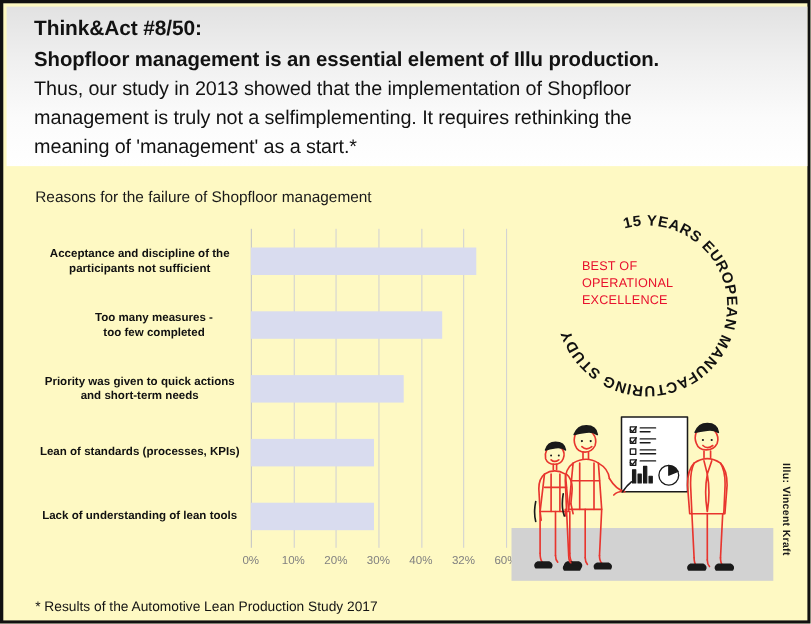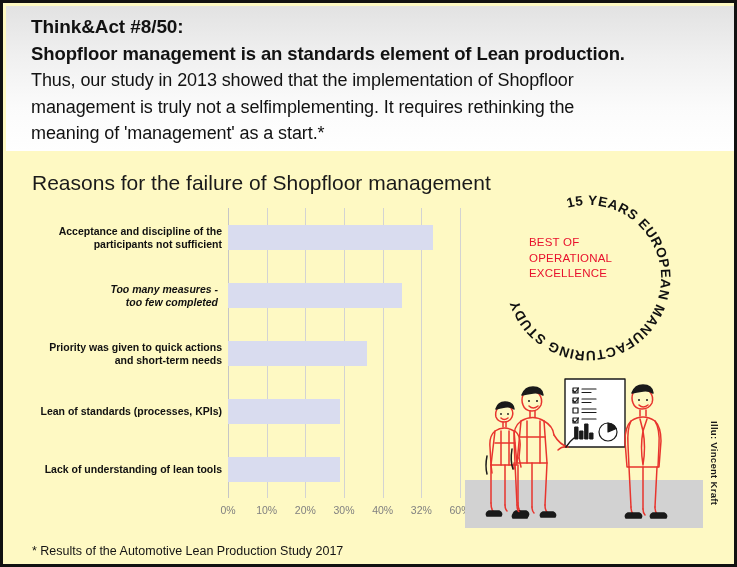--- a/index.html
+++ b/index.html
@@ -40,21 +40,21 @@
   }
   .hl.bold { font-weight: bold; }
   .hl.b1 { font-size: 19px; }
   .hl.body { font-size: 18px; }
 
   
   #chart-title {
     position: absolute;
     left: 29px;
     top: 168px;
-    font-size: 21px;
+    font-size: 14px;
     color: #1a1a1a;
     white-space: nowrap;
   }
 
   #chart {
     position: absolute;
     left: 29px;
     top: 205px;
     width: 430px;
     height: 320px;
@@ -84,21 +84,21 @@
     position: absolute;
     top: 17px;
     left: 0;
     height: 25px;
     background: #d9dcef;
   }
   .cat-label {
     position: absolute;
     right: 238px;
     width: 190px;
-    text-align: right;
+    text-align: center;
     font-size: 10.5px;
     line-height: 13px;
     font-weight: bold;
     color: #111111;
   }
   .tick {
     position: absolute;
     top: 296px;
     font-size: 10.5px;
     color: #808080;
@@ -165,21 +165,21 @@
     white-space: nowrap;
   }
 </style>
 </head>
 <body>
 
 <div id="page">
 
   <div id="header">
     <div class="hl bold b1">Think&amp;Act #8/50:</div>
-    <div class="hl bold">Shopfloor management is an standards element of Lean production.</div>
+    <div class="hl bold">Shopfloor management is an essential element of Illu production.</div>
     <div class="hl body">Thus, our study in 2013 showed that the implementation of Shopfloor</div>
     <div class="hl body">management is truly not a selfimplementing. It requires rethinking the</div>
     <div class="hl body">meaning of 'management' as a start.*</div>
   </div>
 
   <div id="chart-title">Reasons for the failure of Shopfloor management</div>
 
   <div id="chart">
     <div id="plot">
         <div class="gridline axis0" style="left: 0px;"></div>
@@ -331,21 +331,21 @@
       </g>
     </svg>
   </div>
 
   <div id="credit">Illu: Vincent Kraft</div>
 
 <div class="cat-label" style="top: 222px; left: 29px; position: absolute; width: 190px;">
       <div>Acceptance and discipline of the</div>
       <div>participants not sufficient</div>
     </div>
-    <div class="cat-label" style="top: 280px; left: 25px; position: absolute; width: 190px; font-style: italic;">
+    <div class="cat-label" style="top: 280px; left: 42px; position: absolute; width: 190px;">
       <div>Too many measures -</div>
       <div>too few completed</div>
     </div>
     <div class="cat-label" style="top: 338px; left: 29px; position: absolute; width: 190px;">
       <div>Priority was given to quick actions</div>
       <div>and short-term needs</div>
     </div>
     <div class="cat-label" style="top: 402px; left: 29px; position: absolute; width: 190px;">
       <div>Lean of standards (processes, KPIs)</div>
     </div>

